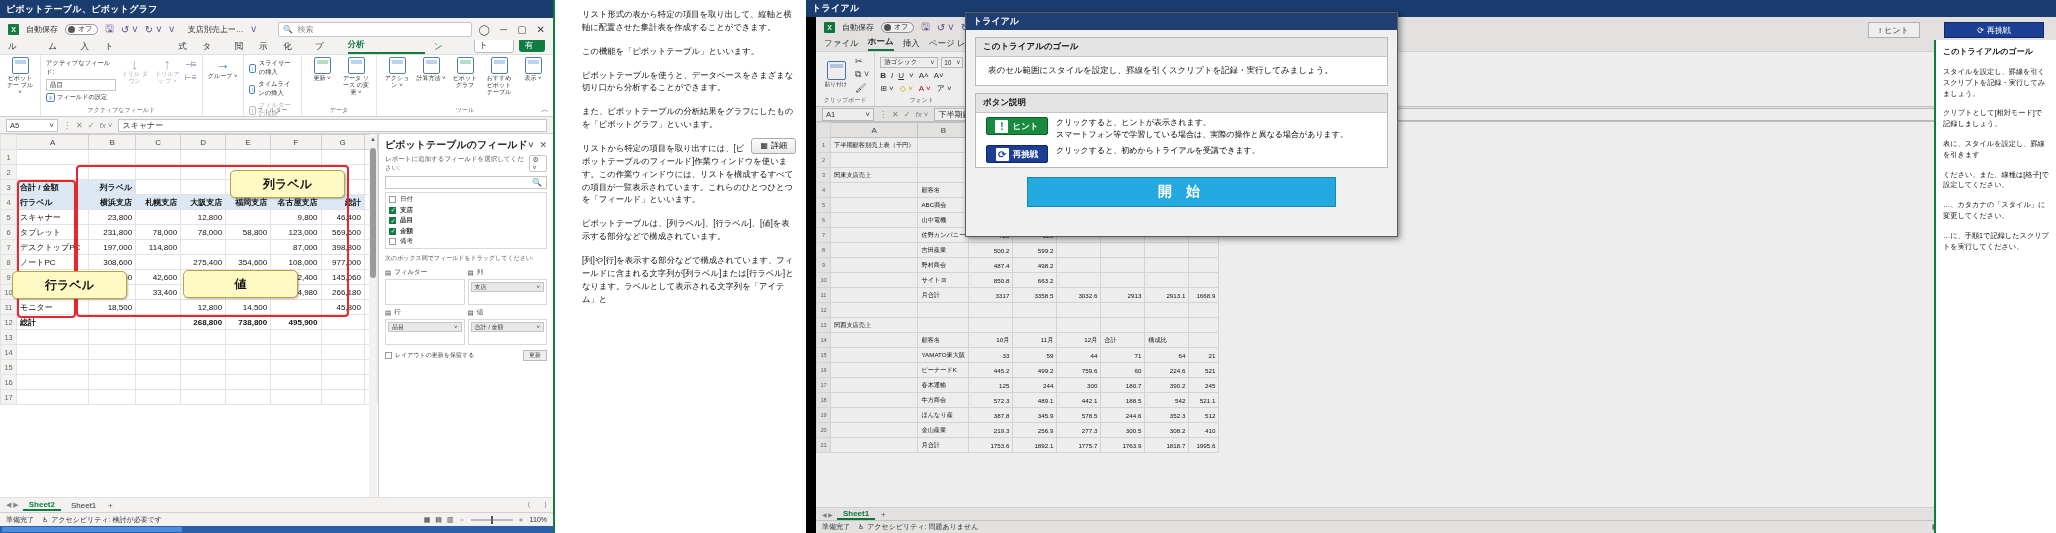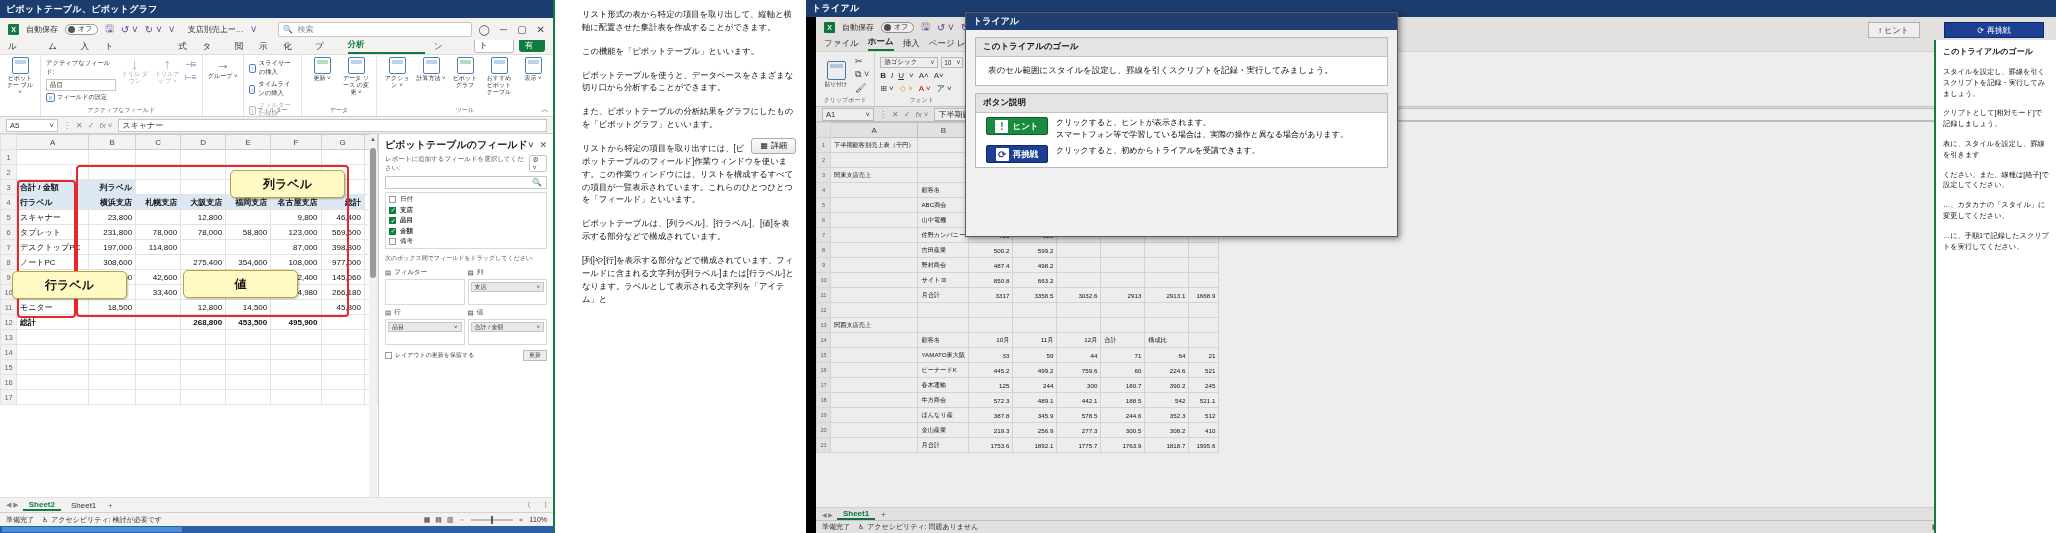--- a/index.html
+++ b/index.html
@@ -466,21 +466,21 @@
                 <td class=""></td>
                 <td class="num">45,800</td>
                 <td></td>
               </tr>
               <tr>
                 <td class="rh">12</td>
                 <td class=" bold">総計</td>
                 <td class=" bold"></td>
                 <td class=" bold"></td>
                 <td class="num bold">268,800</td>
-                <td class="num bold">453,500</td>
+                <td class="num bold">738,800</td>
                 <td class="num bold">495,900</td>
                 <td class=" bold"></td>
                 <td></td>
               </tr>
               <tr>
                 <td class="rh">13</td>
                 <td class=""></td>
                 <td class=""></td>
                 <td class=""></td>
                 <td class=""></td>
@@ -1099,17 +1099,18 @@
             </span>
           </div>
           <div class="btnrow" style="padding-top:0">
             <span class="pill retry">
               <span class="bx">⟳</span>
               <span>再挑戦</span>
             </span>
             <span>クリックすると、初めからトライアルを受講できます。</span>
           </div>
         </div>
+        <div class="startbtn" style="margin:2px 52px 0 52px">開 始</div>
       </div>
     </div>
 
   </div>
 </div>
 
 </body></html>

